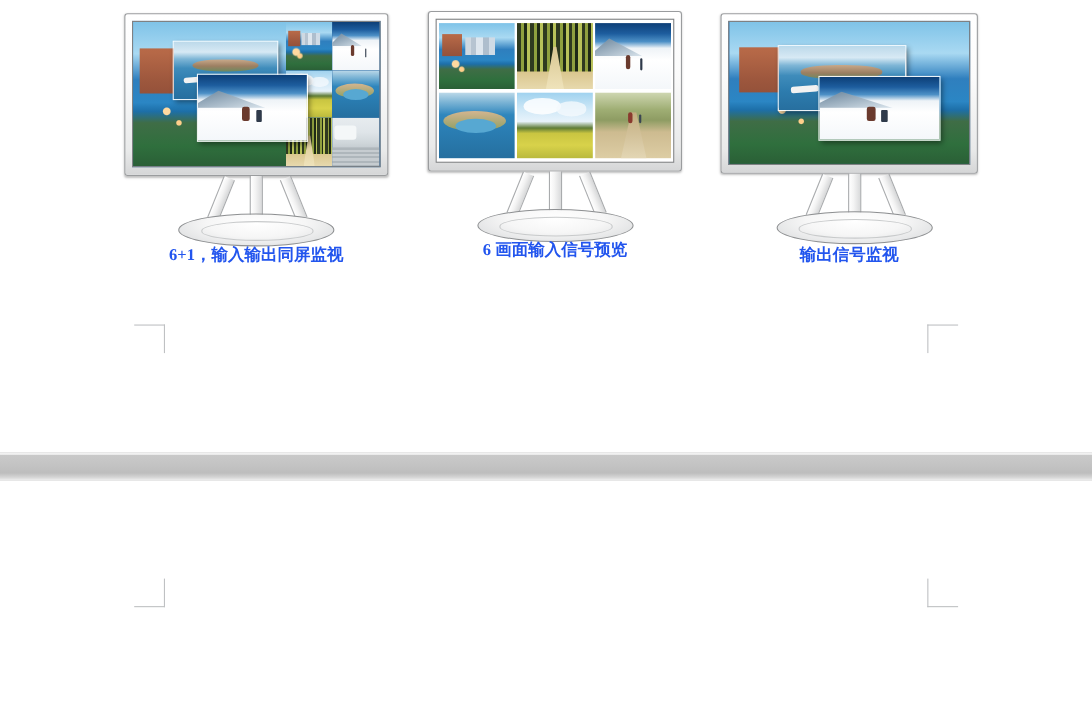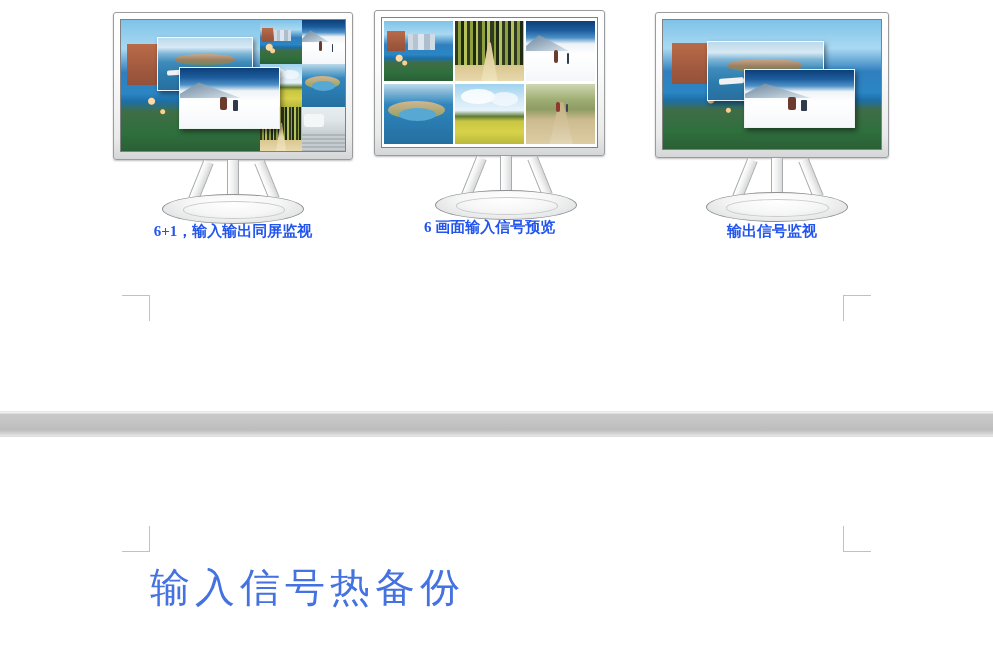--- a/index.html
+++ b/index.html
@@ -173,21 +173,21 @@
     </div>
     <div class="stand" style="width:240px;height:64px;">
       <span class="leg l"></span>
       <span class="leg r"></span>
       <span class="neck"></span>
       <span class="base"></span>
     </div>
     <div class="cap" style="left:0;top:210px;width:240px;font-size:15px;color:#2255ee;">6+1，输入输出同屏监视</div>
   </div>
 
-  <div class="monitor" style="left:374px;top:10px;width:264px;">
+  <div class="monitor" style="left:389px;top:10px;width:231px;">
     <div class="bezel" style="width:231px;height:146px;">
       <div class="screen" style="background:#ffffff;">
 
         <div class="tile" style="left:1%;top:2%;width:32%;height:47%;">
           <div class="ph ph-city"></div>
         </div>
         <div class="tile" style="left:34%;top:2%;width:32%;height:47%;">
           <div class="ph ph-forest"></div>
         </div>
         <div class="tile" style="left:67%;top:2%;width:32%;height:47%;">
@@ -253,15 +253,14 @@
 
   <div class="corner c-bl" style="left:122px;top:526px;">
     <i class="h"></i>
       <i class="v"></i>
   </div>
   <div class="corner c-br" style="left:843px;top:526px;">
     <i class="h"></i>
       <i class="v"></i>
   </div>
 
-  <div class="heading" style="left:150px;top:560px;font-size:40px;color:#4472e0;">输入信号热备份</div>
 
 </div>
 
 </body></html>

